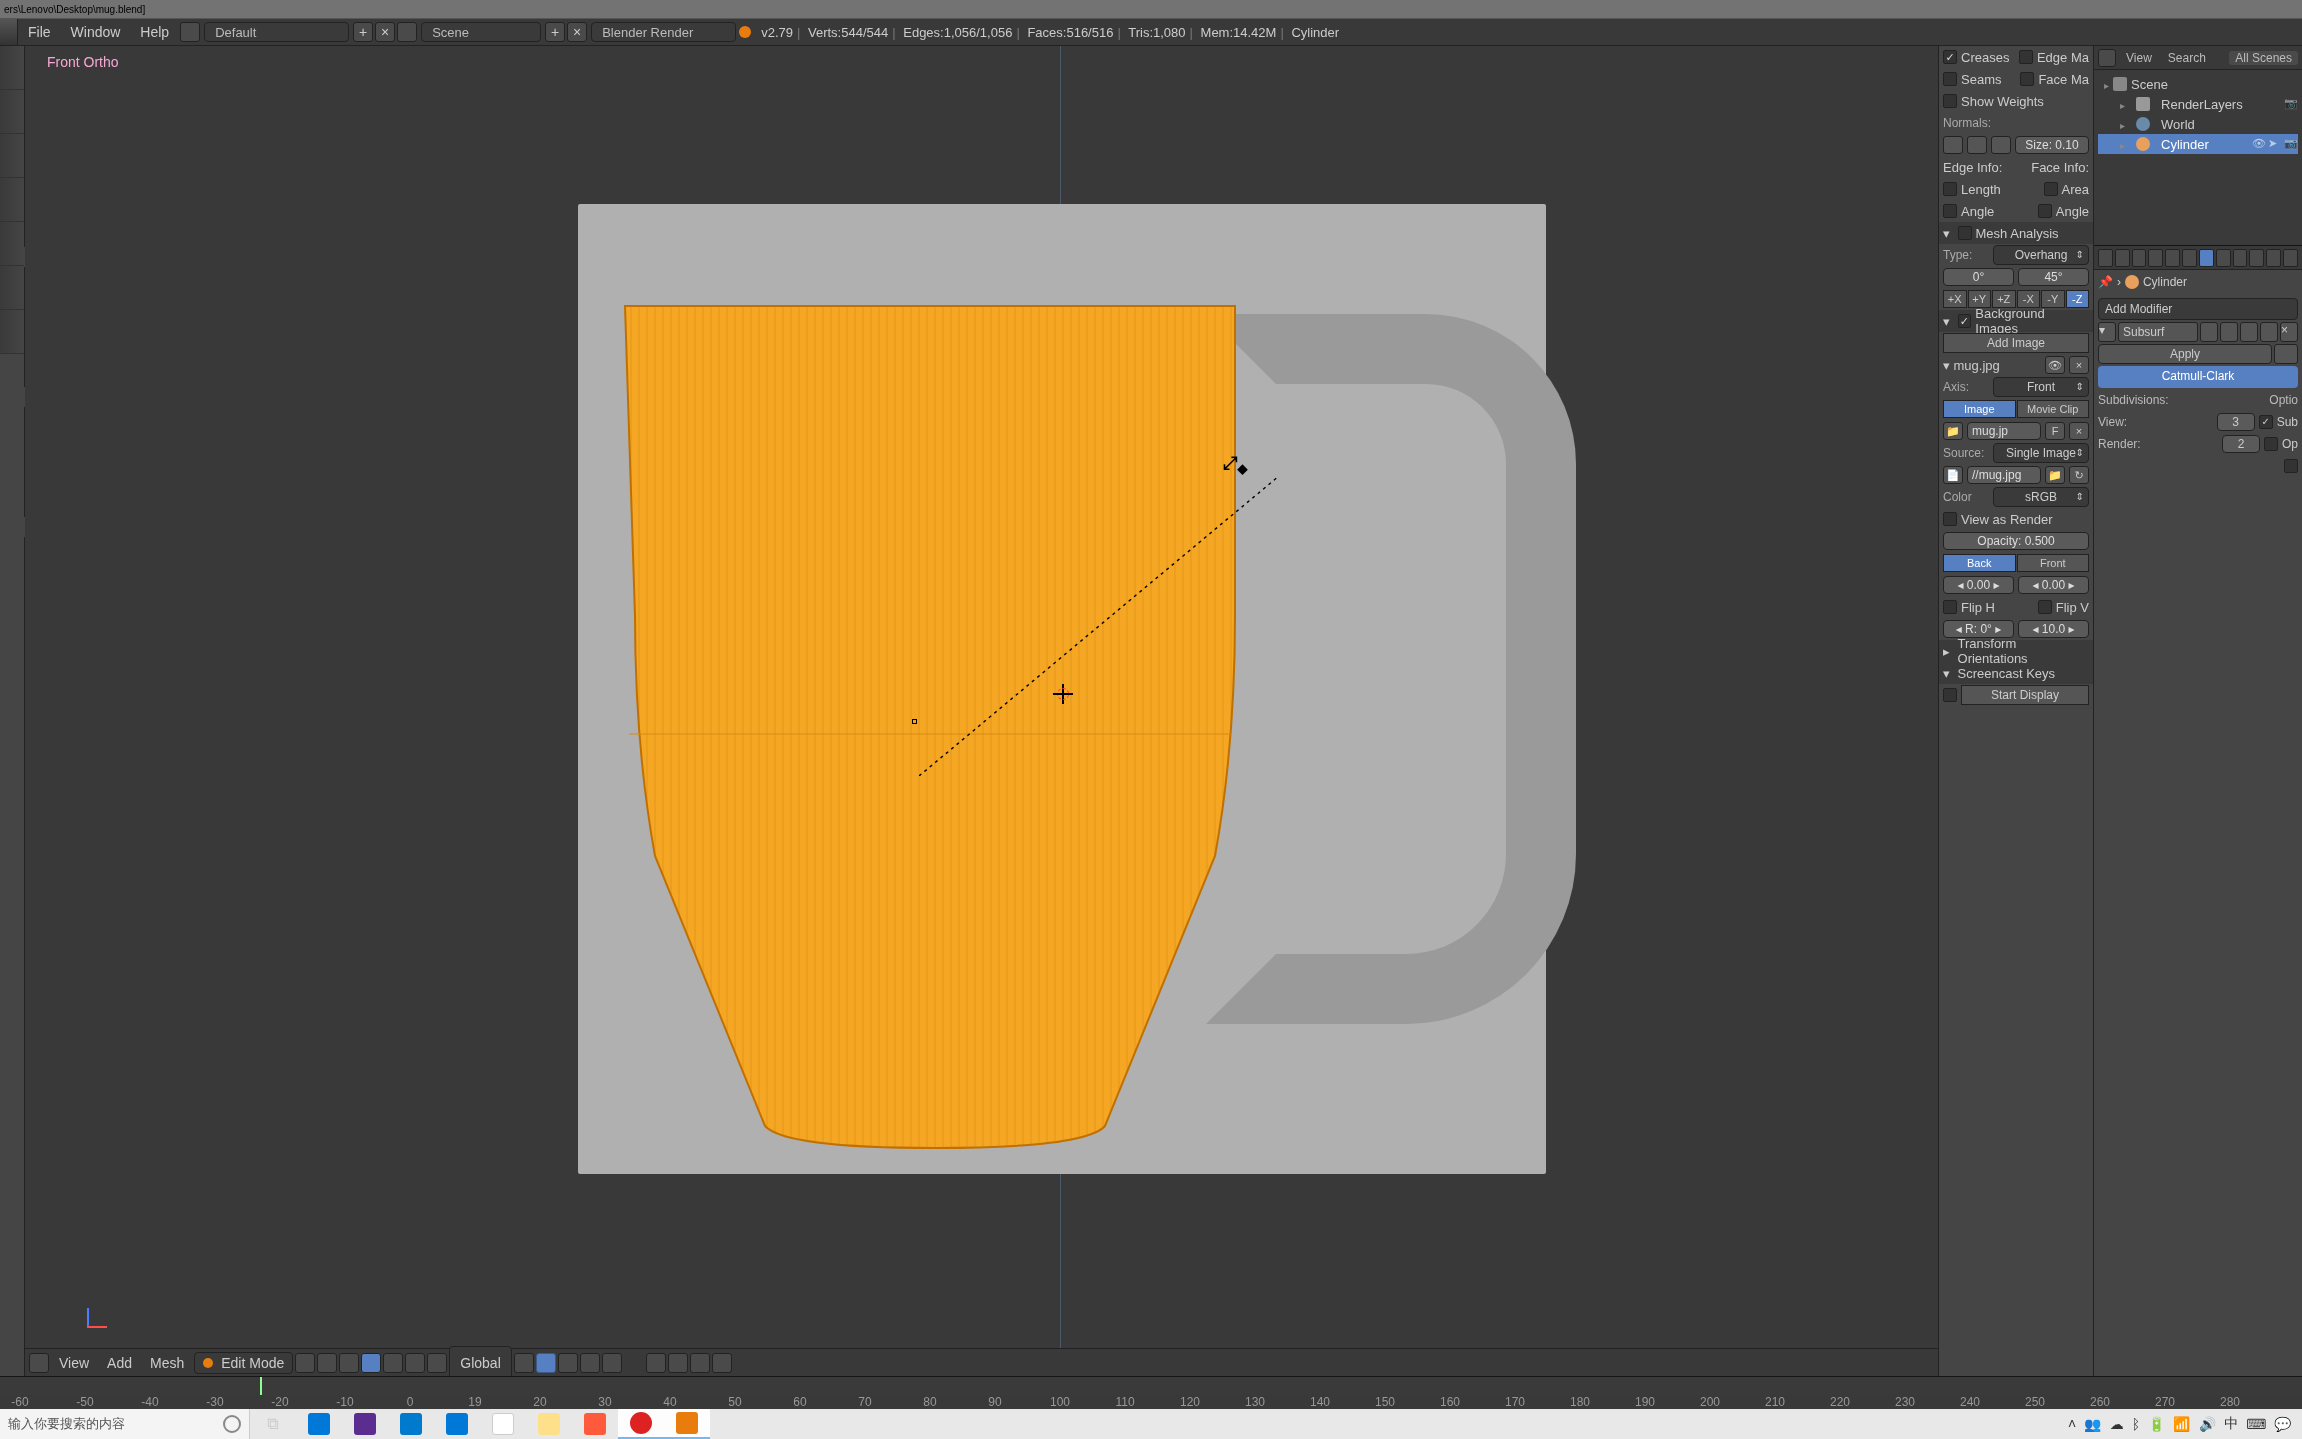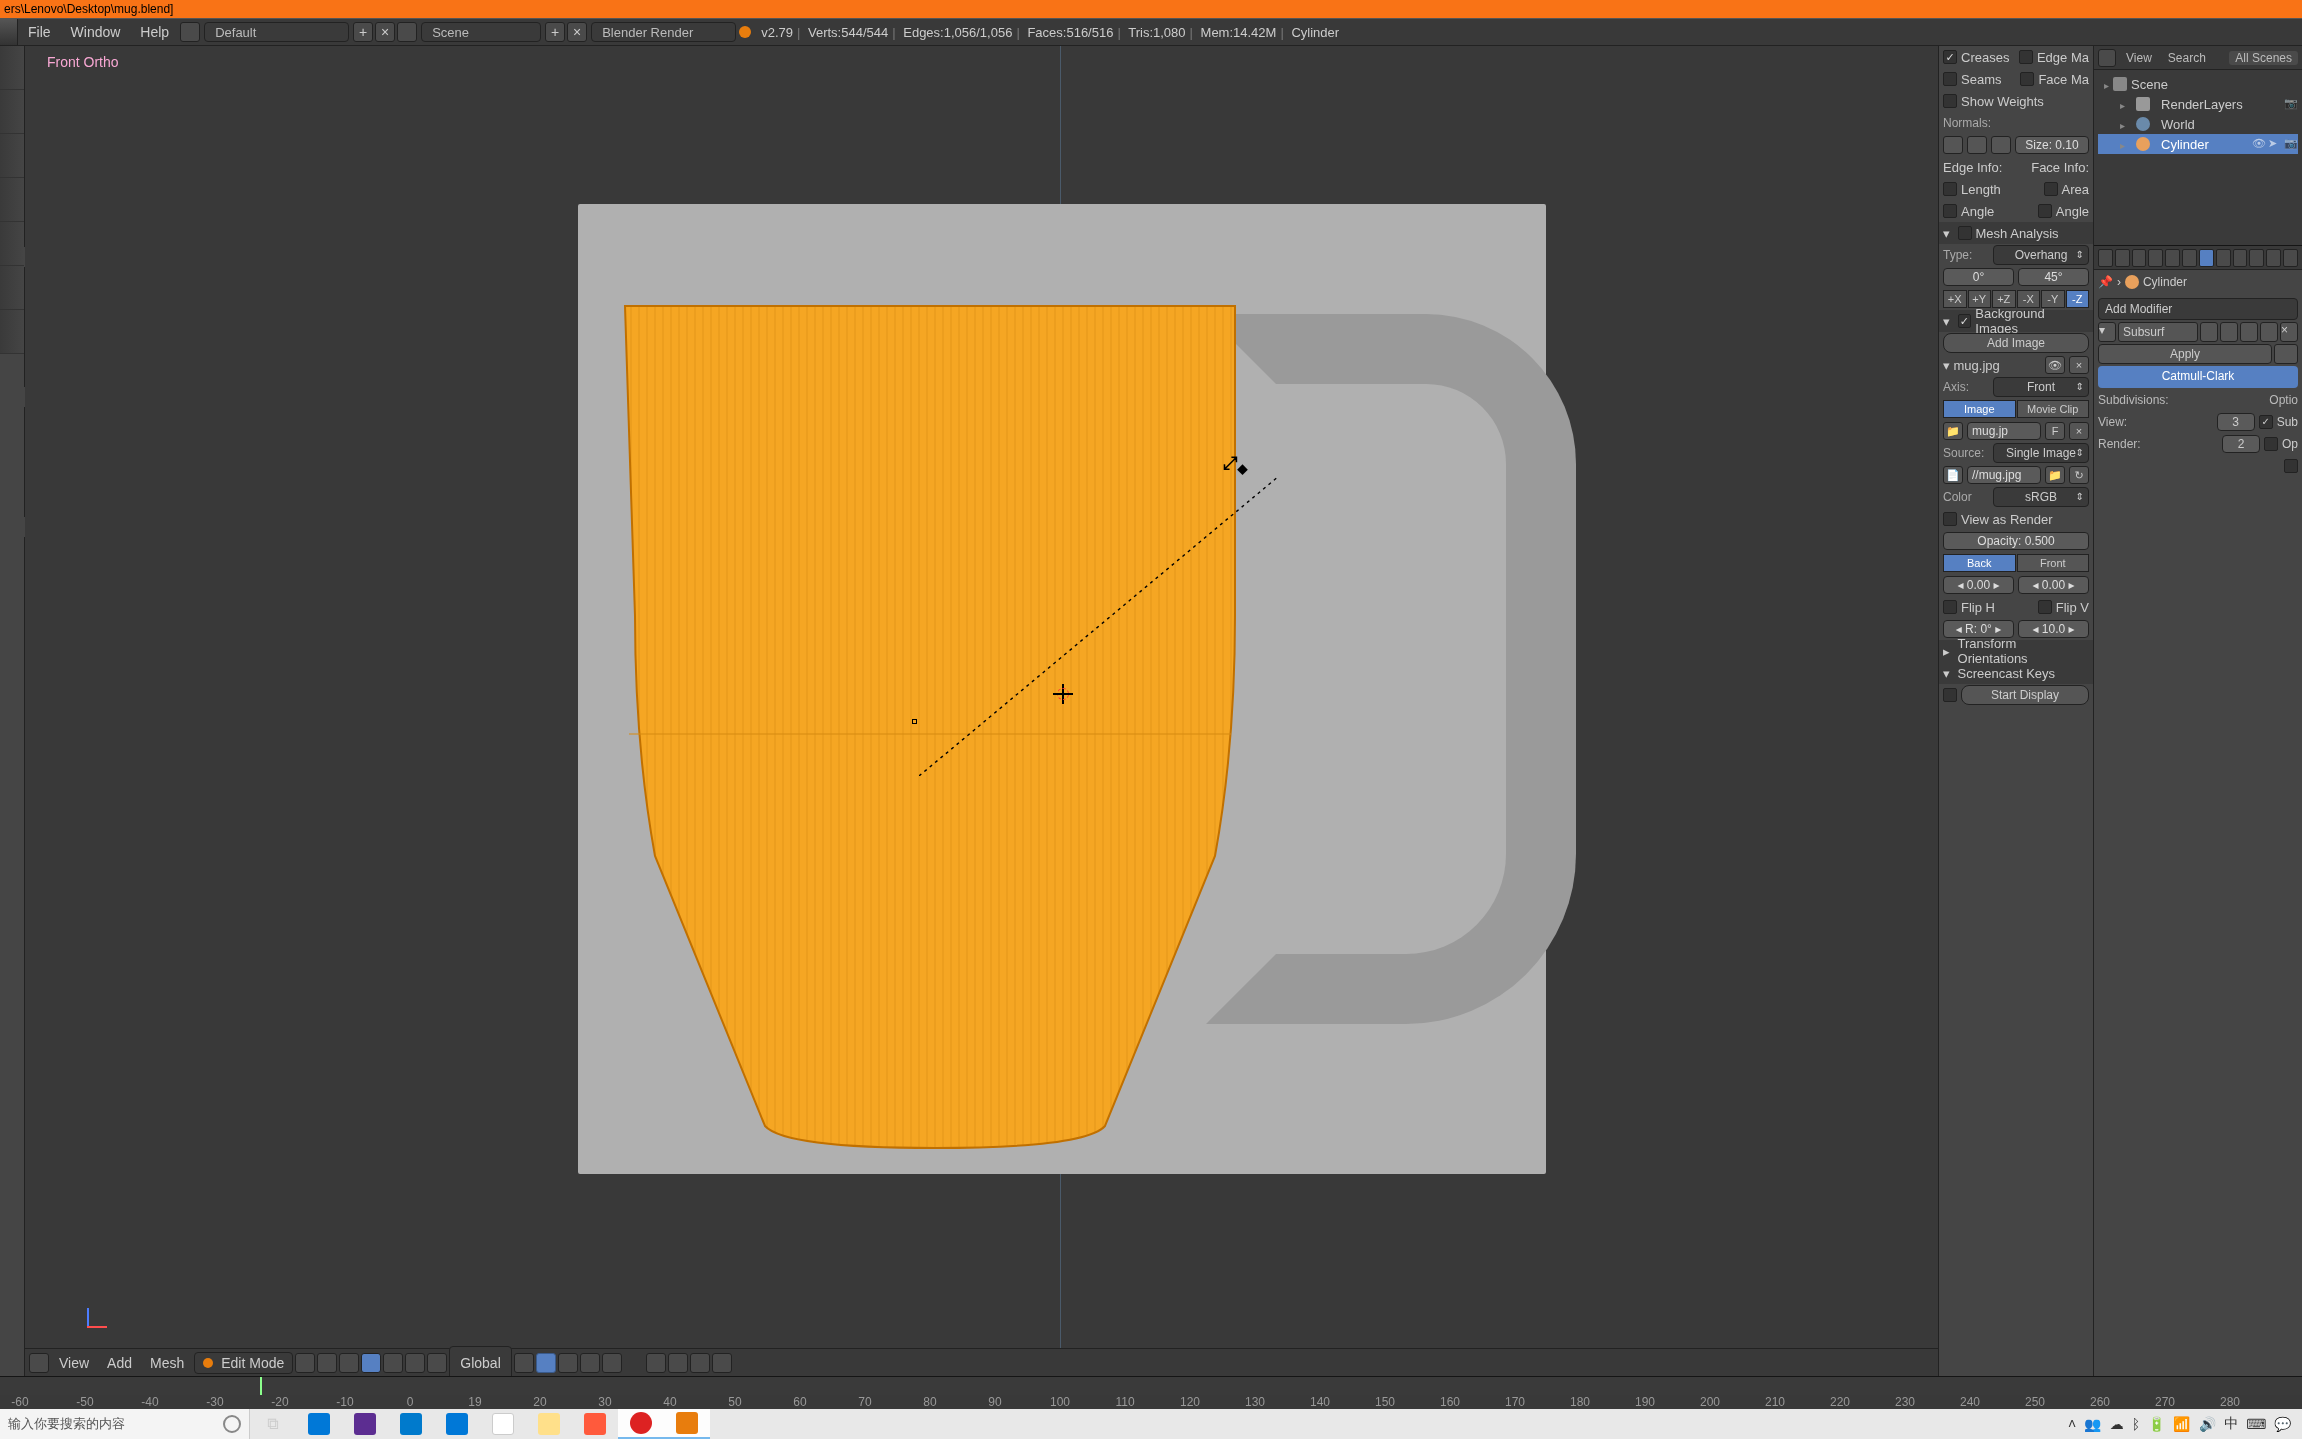--- a/index.html
+++ b/index.html
@@ -1,17 +1,17 @@
 <!DOCTYPE html>
 <html><head>
 <meta charset="utf-8">
 <style>
 * { margin:0; padding:0; box-sizing:border-box; font-family:"Segoe UI",Arial,sans-serif; user-select:none; }
 body { background:#393939; color:#ccc; overflow:hidden; width:2302px; height:1439px; position:relative; font-size:14px; }
-.titlebar { height:18px; background:#f97316; color:#000; font-size:12px; padding-left:4px; display:flex; align-items:center; }
+.titlebar { height:18px; background:#737373; color:#000; font-size:10px; padding-left:4px; display:flex; align-items:center; }
 .topbar { height:28px; background:#393939; border-top:1px solid #555; border-bottom:1px solid #222; display:flex; align-items:center; font-size:14px; }
 .topbar .grip { width:18px; height:100%; background:linear-gradient(#555,#333); border-right:1px solid #222; }
 .topbar .menu-item { padding:0 10px; color:#ccc; height:100%; display:flex; align-items:center; }
 .topbar .dd { background:#3a3a3a; border:1px solid #222; border-radius:4px; height:20px; padding:2px 10px; margin:0 3px; color:#bbb; font-size:13px; display:flex; align-items:center; }
 .topbar .dd.wide { width:145px; }
 .topbar .dd.scene { width:120px; }
 .topbar .iconbtn { width:20px; height:20px; background:#4a4a4a; border:1px solid #222; border-radius:3px; margin:0 1px; display:flex; align-items:center; justify-content:center; }
 .topbar .stats { color:#ccc; font-size:13px; padding-left:6px; }
 .topbar .stats .sep { color:#777; margin:0 4px; }
 .orange-dot { width:12px; height:12px; border-radius:50%; background:#e87d0d; margin-right:4px; }
@@ -56,21 +56,21 @@
 .n-panel { width:155px; background:#454545; border-left:1px solid #222; overflow:hidden; font-size:13px; color:#ccc; }
 .n-panel .row { display:flex; align-items:center; height:22px; padding:0 4px; gap:4px; }
 .n-panel .check { width:14px; height:14px; background:#333; border:1px solid #222; border-radius:2px; display:inline-flex; align-items:center; justify-content:center; font-size:11px; }
 .n-panel .check.on::after { content:"✓"; color:#ddd; }
 .n-panel .section-head { background:#3a3a3a; height:22px; }
 .n-panel .section-head .tri { margin-right:4px; }
 .n-panel .numfield { flex:1; background:#5a5a5a; border:1px solid #222; border-radius:4px; height:18px; font-size:12px; text-align:center; line-height:16px; color:#ddd; }
 .n-panel .numfield.half { width:48%; }
 .n-panel .dd { flex:1; background:#3a3a3a; border:1px solid #222; border-radius:4px; height:20px; font-size:12px; text-align:center; line-height:18px; position:relative; }
 .n-panel .dd::after { content:"⇕"; position:absolute; right:4px; font-size:10px; }
-.n-panel .btn { flex:1; background:#555; border:1px solid #222; border-radius:8px; height:20px; text-align:center; font-size:12px; line-height:18px; }
+.n-panel .btn { flex:1; background:#555; border:1px solid #222; border-radius:0; height:20px; text-align:center; font-size:12px; line-height:18px; }
 .n-panel .tinybtn { width:20px; height:18px; background:#555; border:1px solid #222; border-radius:3px; font-size:11px; display:flex; align-items:center; justify-content:center; }
 .n-panel .lbl { width:46px; font-size:12px; color:#aaa; }
 .n-panel .strip { display:flex; gap:1px; }
 .n-panel .strip .seg { flex:1; height:18px; background:#555; border:1px solid #222; font-size:11px; text-align:center; line-height:16px; }
 .n-panel .strip .seg.on { background:#5680c2; color:#fff; }
 
 .right-col { width:209px; background:#393939; border-left:1px solid #222; display:flex; flex-direction:column; }
 .outliner { height:200px; background:#3a3a3a; border-bottom:1px solid #151515; font-size:13px; }
 .outliner .head { height:24px; background:#393939; border-bottom:1px solid #222; display:flex; align-items:center; padding:0 4px; gap:4px; }
 .outliner .head .s-item { padding:0 6px; font-size:12px; color:#bbb; }

